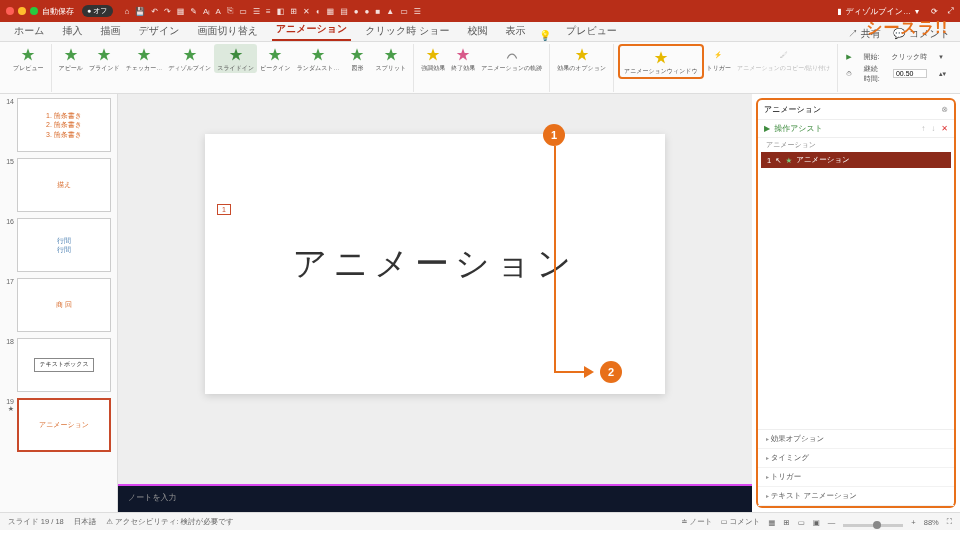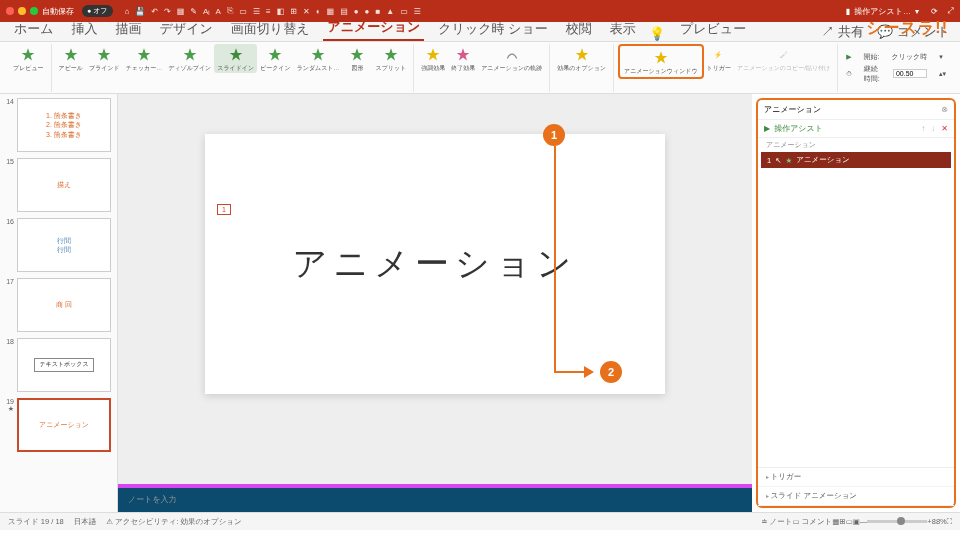--- a/index.html
+++ b/index.html
@@ -5,21 +5,21 @@
 *{margin:0;padding:0;box-sizing:border-box;font-family:"Hiragino Kaku Gothic ProN","Yu Gothic",sans-serif}
 body{width:960px;height:540px;overflow:hidden;background:#fff;position:relative}
 .watermark{position:absolute;right:12px;top:18px;font-size:16px;font-weight:700;color:#e8701a;letter-spacing:1px}
 .titlebar{height:22px;background:#b82e18;display:flex;align-items:center;padding:4px 6px;gap:4px;color:#fff;font-size:8px}
 .tlight{width:8px;height:8px;border-radius:50%}
 .tlight.r{background:#ff5f56}.tlight.y{background:#ffbd2e}.tlight.g{background:#27c93f}
 .titlebar .badge{background:#333;border-radius:6px;padding:1px 5px;font-size:7px;margin-left:4px}
 .titlebar .ticons{display:flex;gap:6px;margin-left:8px;align-items:center;flex:1}
 .titlebar .ticons span{opacity:.85}
 .titlebar .fname{display:flex;align-items:center;gap:4px;font-size:8px}
-.tabs{height:20px;background:#f5f5f5;border-bottom:1px solid #ddd;display:flex;align-items:flex-end;padding:0 10px;gap:10px;font-size:13px;color:#555}
+.tabs{height:20px;background:#f5f5f5;border-bottom:1px solid #ddd;display:flex;align-items:flex-end;padding:0 10px;gap:10px;font-size:10px;color:#555}
 .tabs .tab{padding:3px 4px;cursor:pointer}
 .tabs .tab.active{border-bottom:2px solid #b82e18;color:#b82e18;font-weight:600}
 .tabs .right{margin-left:auto;display:flex;gap:13px;align-items:center}
 .ribbon{height:52px;background:#fbfbfb;border-bottom:1px solid #ddd;display:flex;align-items:center;padding:2px 6px;gap:0;font-size:6.5px;color:#555}
 .rgroup{display:flex;flex-direction:column;align-items:center;padding:0 4px;border-right:1px solid #e5e5e5;height:48px;justify-content:flex-start}
 .rgroup:last-child{border-right:none}
 .rbtn{display:flex;flex-direction:column;align-items:center;gap:1px;padding:2px 3px;cursor:pointer;border-radius:3px;min-width:30px}
 .rbtn .ic{width:18px;height:18px;display:flex;align-items:center;justify-content:center}
 .rbtn .lbl{font-size:6px;line-height:1.1;text-align:center;white-space:nowrap}
 .rrow{display:flex}
@@ -38,35 +38,35 @@
 .thumb .num{font-size:7px;color:#666;width:12px;text-align:right}
 .thumb .sl{width:94px;height:54px;background:#fff;border:1px solid #ccc;display:flex;align-items:center;justify-content:center;font-size:7px;color:#d86a2a;text-align:center;padding:2px;line-height:1.3}
 .thumb.active .sl{border:2px solid #c84a2a}
 .thumb .sl.blue{color:#5a8ab8}
 .thumb .sl.box{color:#333}
 .thumb .sl.box span{border:1px solid #888;padding:2px 4px;font-size:6px}
 .canvas{flex:1;background:#eee;position:relative;display:flex;flex-direction:column}
 .slide{margin:40px auto 0;width:460px;height:260px;background:#fff;box-shadow:0 2px 8px rgba(0,0,0,.15);display:flex;align-items:center;justify-content:center;position:relative}
 .slide .tag{position:absolute;left:12px;top:70px;width:14px;height:11px;border:1px solid #c84a2a;font-size:7px;color:#c84a2a;display:flex;align-items:center;justify-content:center}
 .slide .txt{font-size:34px;letter-spacing:6px;color:#333}
-.notes{height:28px;border-top:4px solid #d946ef;background:#0c4a6e;padding:6px 10px;font-size:8px;color:#999}
+.notes{height:28px;border-top:2px solid #d946ef;background:#0f172a;padding:6px 10px;font-size:8px;color:#999}
 .panel{width:200px;border:2px solid #e8701a;border-radius:6px;margin:4px;background:#fff;display:flex;flex-direction:column;font-size:8px}
 .panel .hdr{display:flex;align-items:center;justify-content:space-between;padding:4px 6px;border-bottom:1px solid #eee;font-size:8px}
 .panel .play{display:flex;align-items:center;gap:4px;padding:3px 6px;color:#3d8b3d;font-size:8px;border-bottom:1px solid #eee}
 .panel .play .arrows{margin-left:auto;display:flex;gap:6px;color:#bbb}
 .panel .play .arrows .x{color:#d33}
 .panel .subhdr{font-size:7px;color:#888;padding:2px 8px}
 .panel .item{background:#8b2a1a;color:#fff;padding:3px 6px;font-size:7.5px;display:flex;align-items:center;gap:4px;margin:0 3px}
 .panel .item .st{color:#7bc97b}
 .panel .list{flex:1;min-height:160px}
 .panel .opts{border-top:1px solid #eee}
 .panel .opt{padding:4px 8px;font-size:7.5px;color:#555;border-bottom:1px solid #f2f2f2;cursor:pointer}
 .panel .opt::before{content:"▸ ";color:#999;font-size:6px}
 .status{height:18px;background:#f5f5f5;border-top:1px solid #ddd;display:flex;align-items:center;padding:0 8px;font-size:7.5px;color:#666;gap:10px}
-.status .right{margin-left:auto;display:flex;align-items:center;}
+.status .right{margin-left:auto;display:flex;align-items:flex-end;gap:8px}
 .status .slider{width:60px;height:3px;background:#ccc;position:relative}
 .status .slider::after{content:"";position:absolute;left:30px;top:-3px;width:8px;height:8px;background:#888;border-radius:50%}
 .callout{position:absolute;width:22px;height:22px;background:#e8701a;border-radius:50%;color:#fff;display:flex;align-items:center;justify-content:center;font-size:11px;font-weight:700}
 .arrow-line{position:absolute;background:#e8701a}
 .arrow-head{position:absolute;width:0;height:0}
 svg.vicon{width:14px;height:14px}
 </style>
 </head>
 <body>
 
@@ -99,21 +99,21 @@
     <span>▤</span>
     <span>●</span>
     <span>●</span>
     <span>■</span>
     <span>▲</span>
     <span>▭</span>
     <span>☰</span>
   </div>
   <div class="fname">
     <span>▮</span>
-    <span>操作アシスト…</span>
+    <span>ディゾルブイン…</span>
     <span>▾</span>
   </div>
   <span style="margin-left:8px">⟳</span>
   <span style="margin-left:6px">⤢</span>
 </div>
 
 <div class="tabs">
   <div class="tab">ホーム</div>
   <div class="tab">挿入</div>
   <div class="tab">描画</div>
@@ -345,30 +345,32 @@
     </div>
     <div class="subhdr">アニメーション</div>
     <div class="item">
       <span>1</span>
       <span>↖</span>
       <span class="st">★</span>
       <span>アニメーション</span>
     </div>
     <div class="list"></div>
     <div class="opts" id="opts">
+        <div class="opt">効果オプション</div>
+        <div class="opt">タイミング</div>
         <div class="opt">トリガー</div>
-        <div class="opt">スライド アニメーション</div>
+        <div class="opt">テキスト アニメーション</div>
       </div>
   </div>
 </div>
 
 <div class="status">
   <span>スライド 19 / 18</span>
   <span>日本語</span>
-  <span>⚠ <span>アクセシビリティ: 効果のオプション</span></span>
+  <span>⚠ <span>アクセシビリティ: 検討が必要です</span></span>
   <div class="right">
     <span>≐ <span>ノート</span></span>
     <span>▭ <span>コメント</span></span>
     <span>▦</span>
     <span>⊞</span>
     <span>▭</span>
     <span>▣</span>
     <span>—</span>
     <div class="slider"></div>
     <span>+</span>

